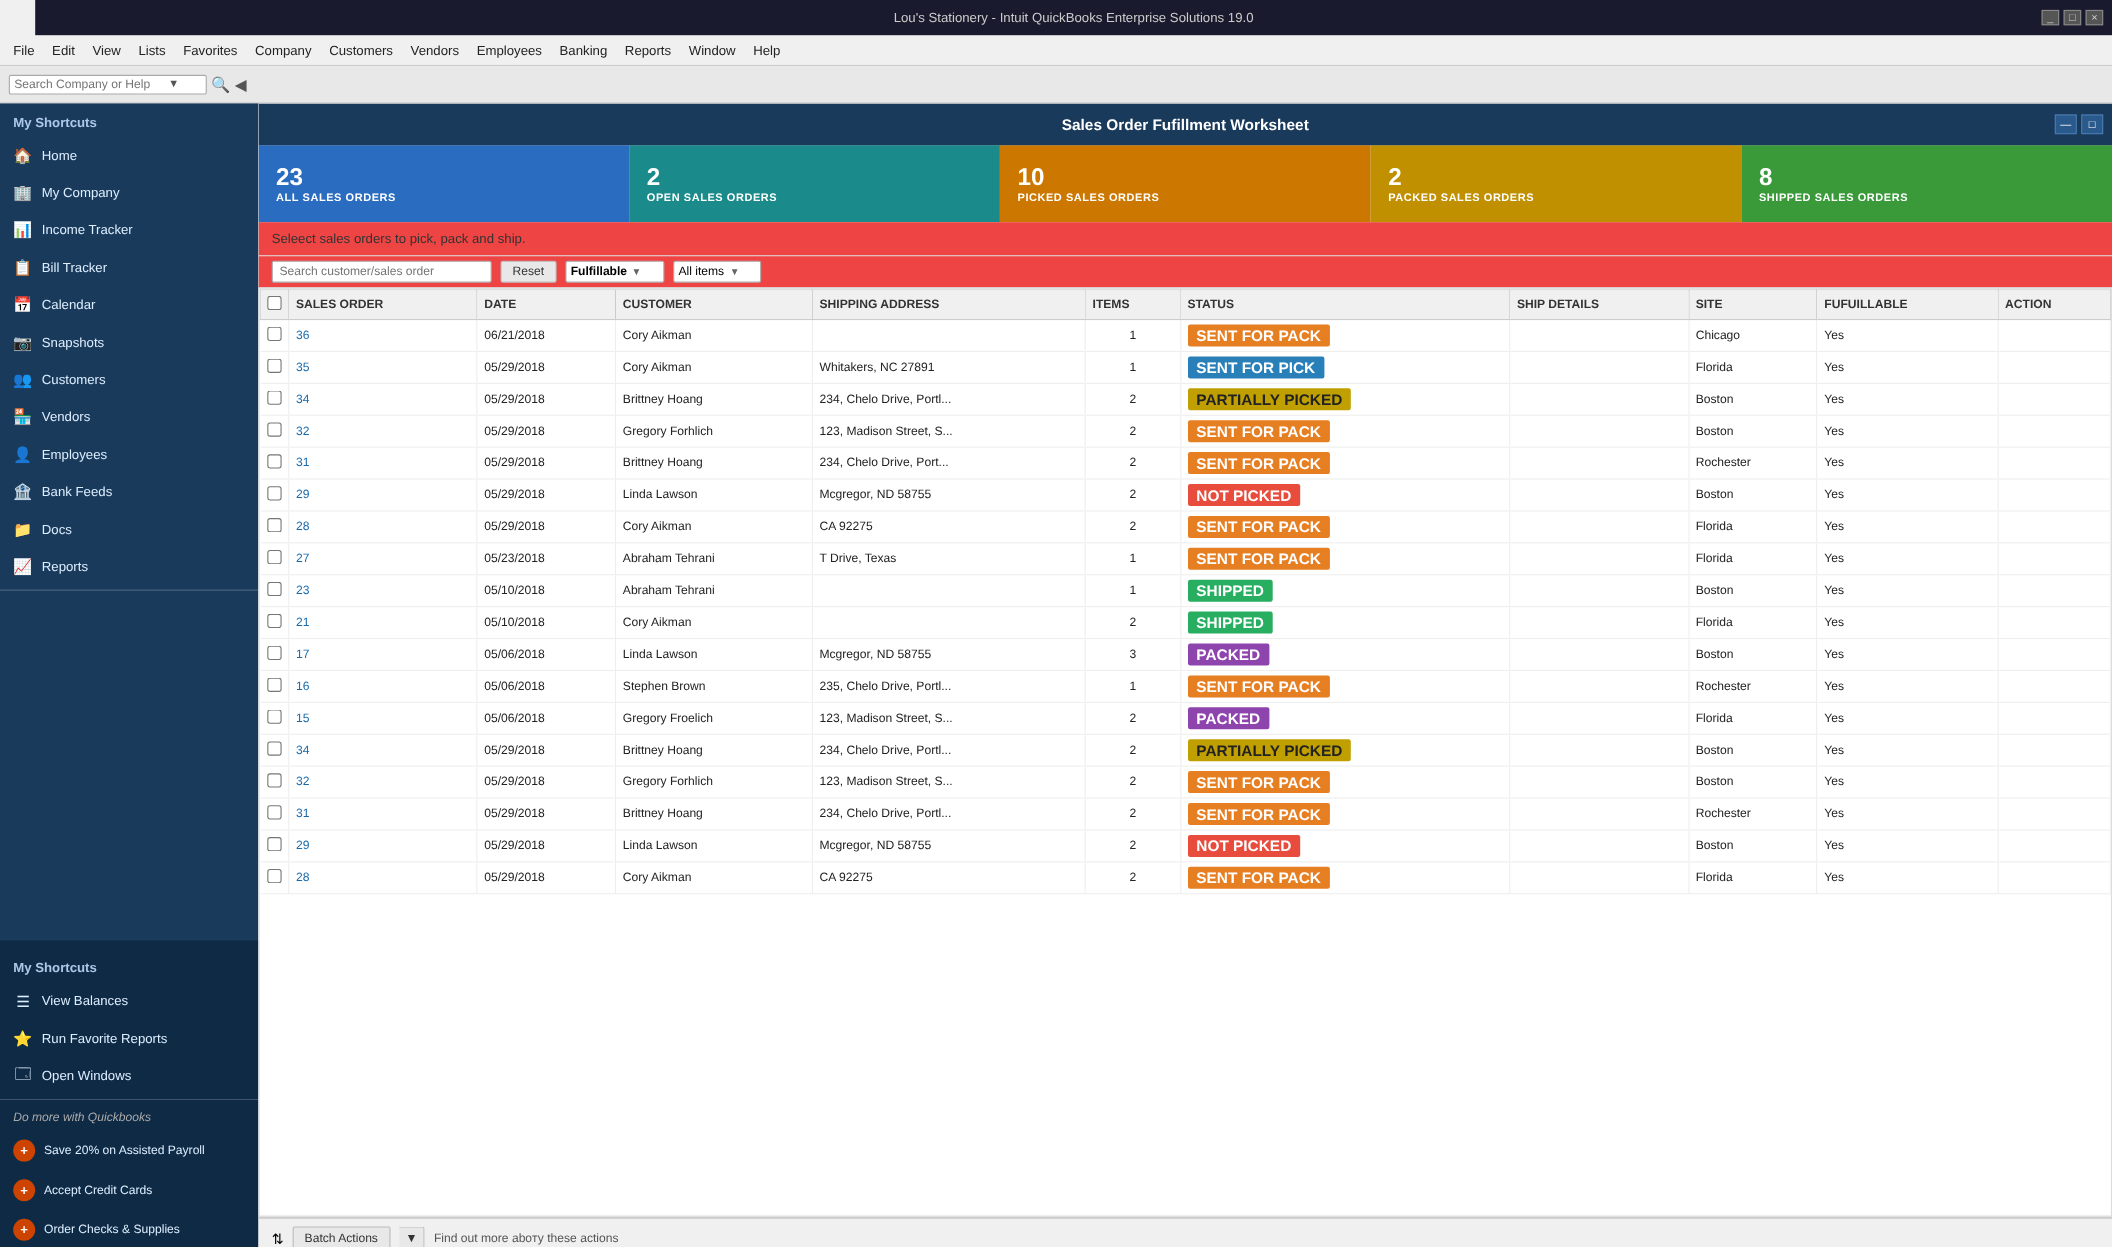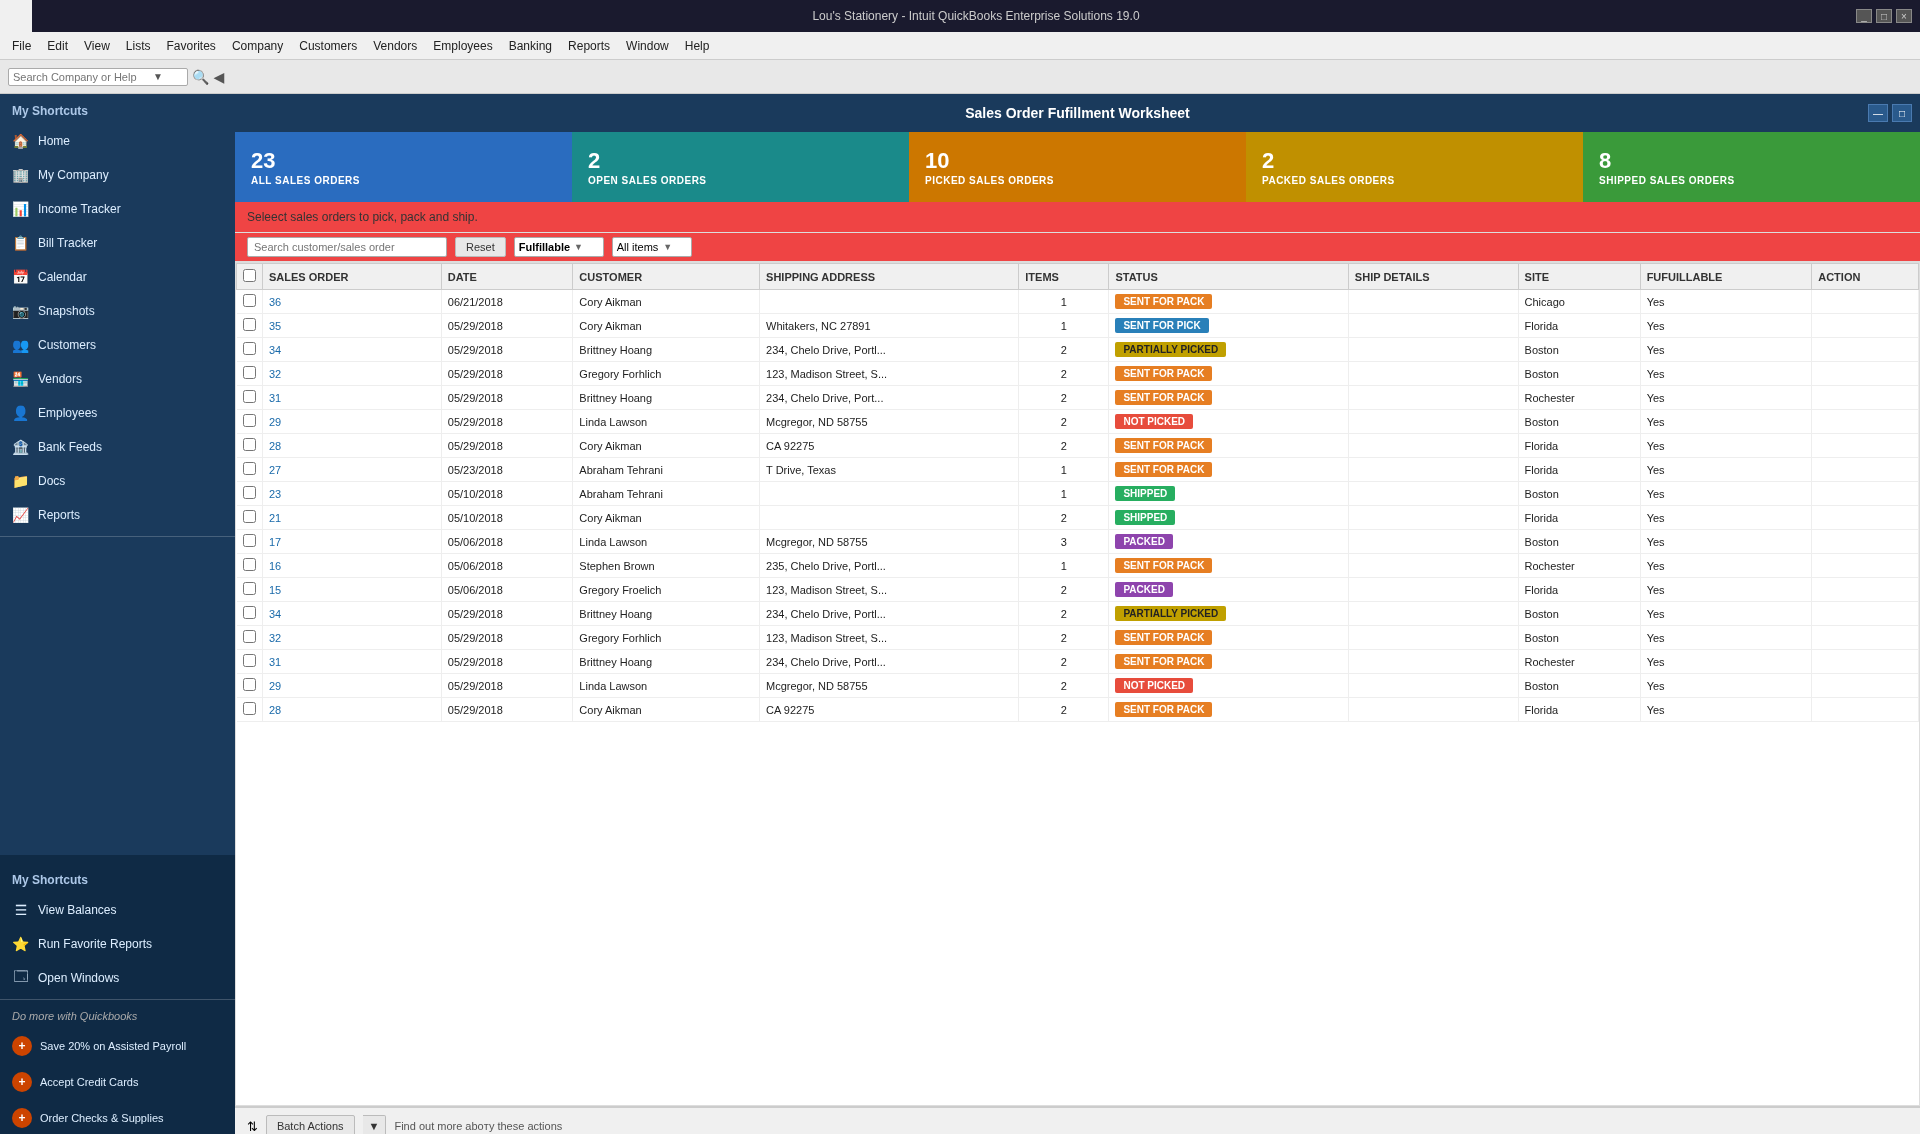--- a/index.html
+++ b/index.html
@@ -372,21 +372,21 @@
       white-space: nowrap;
     }
     .cb-col { width: 24px; text-align: center; }
     .order-link { color: #1a6aaa; cursor: pointer; text-decoration: none; }
 
     
     .status-badge {
       display: inline-block;
       padding: 2px 8px;
       border-radius: 2px;
-      font-size: 10px;
+      font-size: 14px;
       font-weight: bold;
       color: white;
       white-space: nowrap;
     }
     .status-sent-pack { background: #e67e22; }
     .status-sent-pick { background: #2980b9; }
     .status-partial { background: #c0a000; color: #222; }
     .status-not-picked { background: #e74c3c; }
     .status-shipped { background: #27ae60; }
     .status-packed { background: #8e44ad; }

